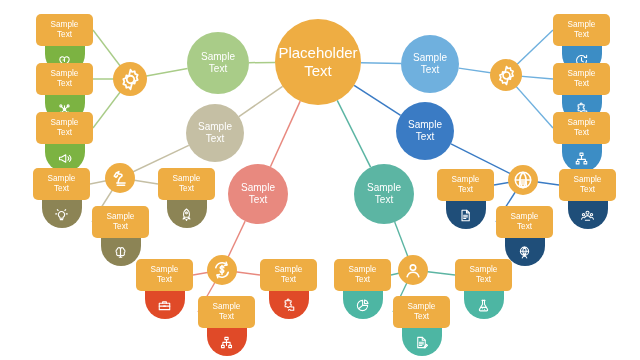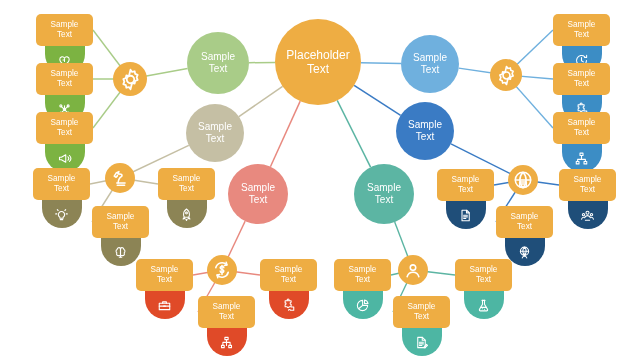--- a/index.html
+++ b/index.html
@@ -43,21 +43,21 @@
     text-align: center;
     color: #ffffff;
     line-height: 1.18;
     box-sizing: border-box;
   }
   .circle-node .clabel {
     display: block;
     white-space: pre-line;
     padding: 0 4px;
   }
-  .circle-center { font-size: 12px; }
+  .circle-center { font-size: 15px; }
   .circle-sub { font-size: 10px; }
 
   
   .hub-node {
     position: absolute;
     border-radius: 50%;
     background: #eead43;
     display: flex;
     align-items: center;
     justify-content: center;

